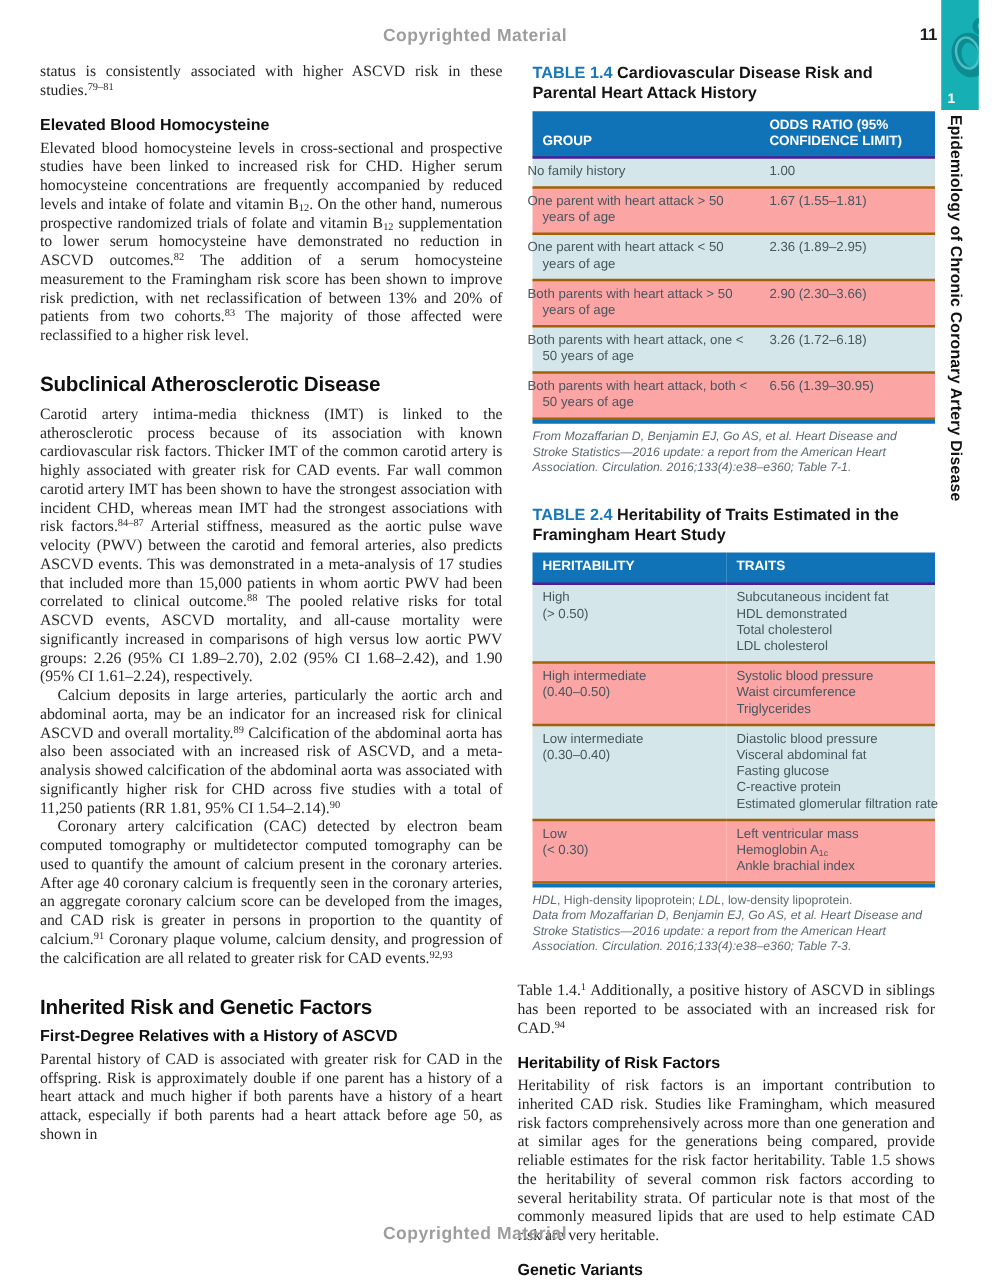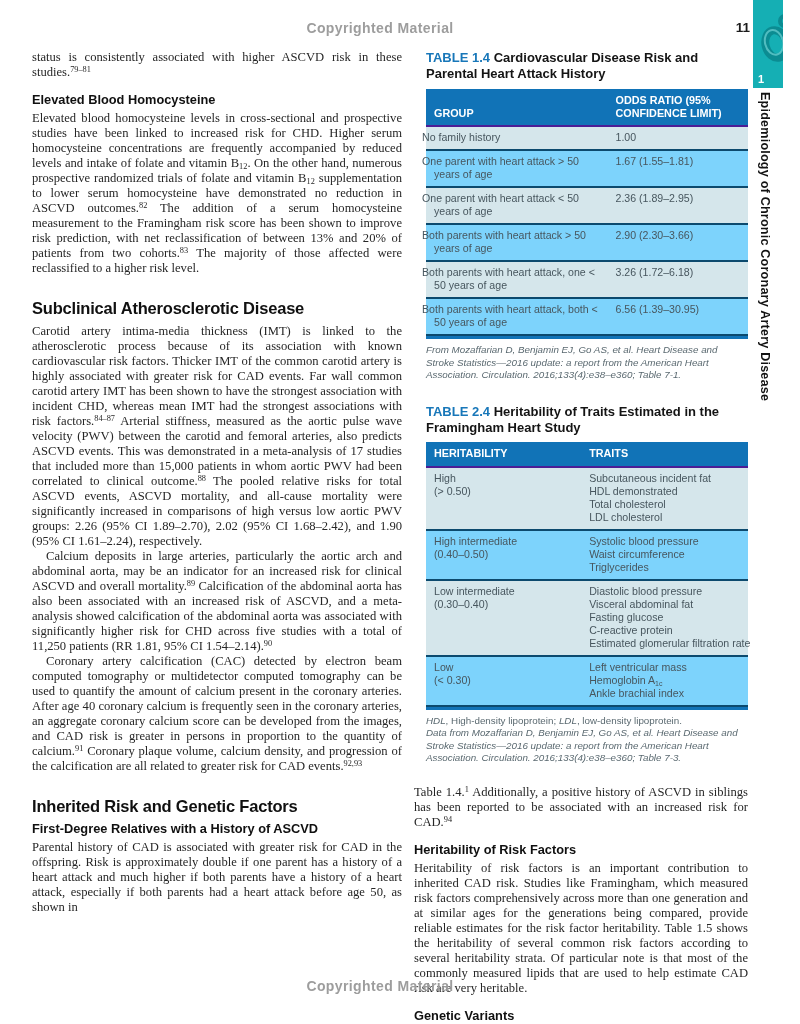--- a/index.html
+++ b/index.html
@@ -29,23 +29,23 @@
   .table-block{margin:0 0 20px 0;padding-left:12px;}
   .tb-15{margin-top:22px;}
   .table-title{font-size:13px;font-weight:bold;color:#141414;line-height:1.25;margin:0 0 6px 0;}
   .table-title .tlabel{color:#1877b9;}
 
   table.dtable{width:100%;border-collapse:collapse;table-layout:fixed;}
   table.dtable th{background:#1173b7;color:#ffffff;font-size:10.8px;font-weight:bold;
     text-align:left;vertical-align:bottom;padding:5px 8px 5px 8px;line-height:1.25;
     border-bottom:2px solid #4c1d95;}
   table.dtable td{font-size:10.6px;color:#47565e;vertical-align:top;line-height:13px;
-    padding:4px 6px 5px 8px;border-bottom:2px solid #0c4a6e;}
+    padding:4px 6px 5px 8px;border-bottom:2px solid #a16207;}
   tr.row-a td{background:#d5e6eb;}
-  tr.row-b td{background:#7dd3fc;}
+  tr.row-b td{background:#fca5a5;}
   td.hang{padding-left:20px;text-indent:-12px;}
   .t14-c1{width:57%;} .t14-c2{width:43%;}
   .t15-c1{width:48%;} .t15-c2{width:52%;}
   .nw{white-space:nowrap;}
   .table-rule{height:3px;background:#1173b7;}
   .footnote{font-size:9.8px;line-height:12.5px;color:#5a6970;margin:5px 0 0 0;text-align:left;}
   .footnote.ital{font-style:italic;}
   .footnote i{font-style:italic;text-align:right;}
 
   .after-tables p.body{margin-top:0;}

